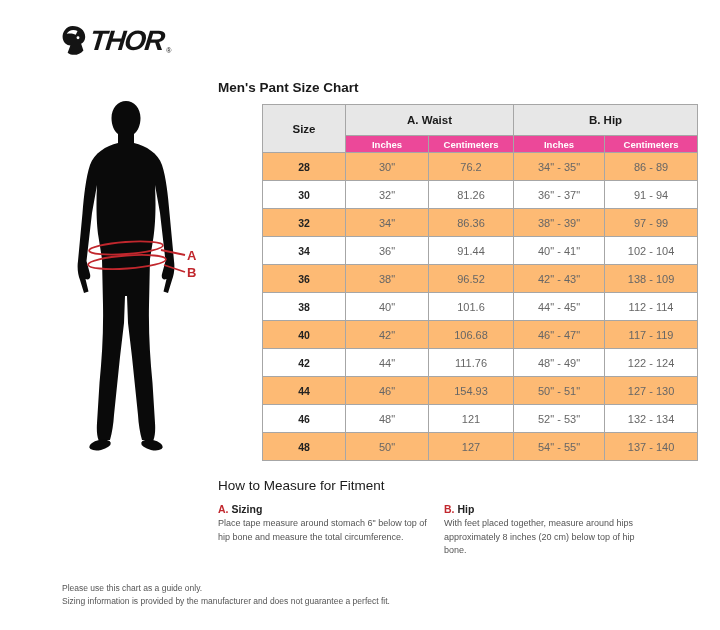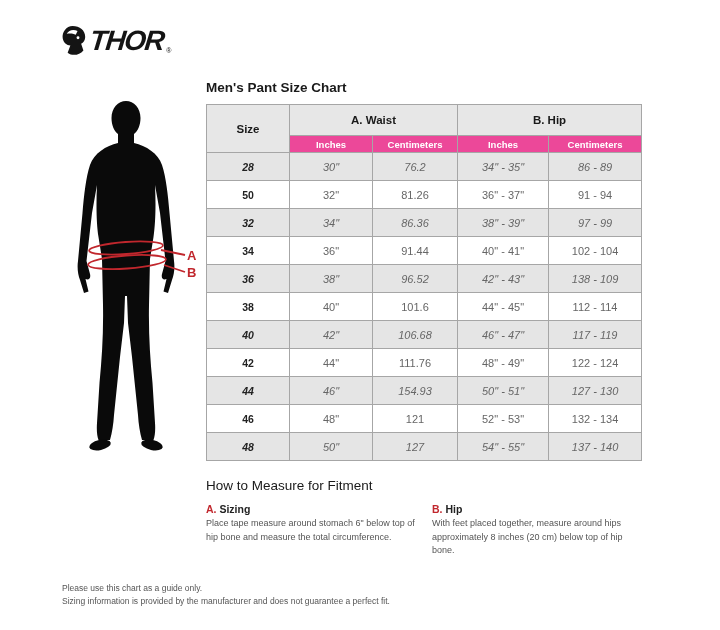--- a/index.html
+++ b/index.html
@@ -10,31 +10,31 @@
   .logo{position:absolute;left:60px;top:24px;display:flex;align-items:center;gap:3px;}
   .logo-icon{width:27px;height:33px;}
   .logo-text{font-style:italic;font-weight:bold;font-size:28px;letter-spacing:-1.5px;
              color:#141414;transform:skewX(-6deg);line-height:1;}
   .logo-reg{font-size:7px;color:#141414;align-self:flex-end;margin-bottom:3px;}
 
   
   .figure-wrap{position:absolute;left:60px;top:93px;width:150px;height:372px;}
 
   
-  .content{position:absolute;left:206px;top:80px;width:480px;}
+  .content{position:absolute;left:218px;top:80px;width:480px;}
   .chart-title{font-size:13.5px;font-weight:bold;color:#1a1a1a;margin:0 0 9px 0;}
 
-  table.size-table{border-collapse:collapse;table-layout:fixed;width:435px;}
+  table.size-table{border-collapse:collapse;table-layout:fixed;width:435px;margin-left:44px;}
   .size-table th,.size-table td{border:1px solid #a6a6a6;text-align:center;vertical-align:middle;padding:0;}
   .size-table .h1row th{background:#e7e7e7;height:30px;font-size:11.5px;color:#1a1a1a;font-weight:bold;}
   .size-table th.size-head{height:47px;}
   .size-table .h2row th{background:#ec4899;color:#ffffff;height:16px;font-size:9.5px;font-weight:bold;}
   .size-table tbody td{height:27px;font-size:11px;color:#666;background:#fff;}
   .size-table tbody td.size-cell{font-weight:bold;color:#222;font-size:10.5px;}
-  .size-table tbody tr.stripe td{background:#e5e5e5;font-style:italic;}
+  .size-table tbody tr.stripe td{background:#fdba74;}
 
   
   .measure{margin-top:17px;}
   .measure-heading{font-size:13.5px;font-weight:normal;color:#1a1a1a;margin:0 0 10px 0;}
   .measure-cols{display:flex;gap:15px;}
   .measure-col{width:211px;}
   .measure-label{font-size:10.5px;font-weight:bold;color:#222;}
   .measure-label .letter{color:#c1272d;}
   .measure-text{font-size:9px;color:#555;line-height:1.5;margin-top:2px;}
 
@@ -120,21 +120,21 @@
       </thead>
       <tbody>
           <tr class="stripe">
             <td class="size-cell">28</td>
             <td>30"</td>
             <td>76.2</td>
             <td>34" - 35"</td>
             <td>86 - 89</td>
           </tr>
           <tr>
-            <td class="size-cell">50</td>
+            <td class="size-cell">30</td>
             <td>32"</td>
             <td>81.26</td>
             <td>36" - 37"</td>
             <td>91 - 94</td>
           </tr>
           <tr class="stripe">
             <td class="size-cell">32</td>
             <td>34"</td>
             <td>86.36</td>
             <td>38" - 39"</td>

